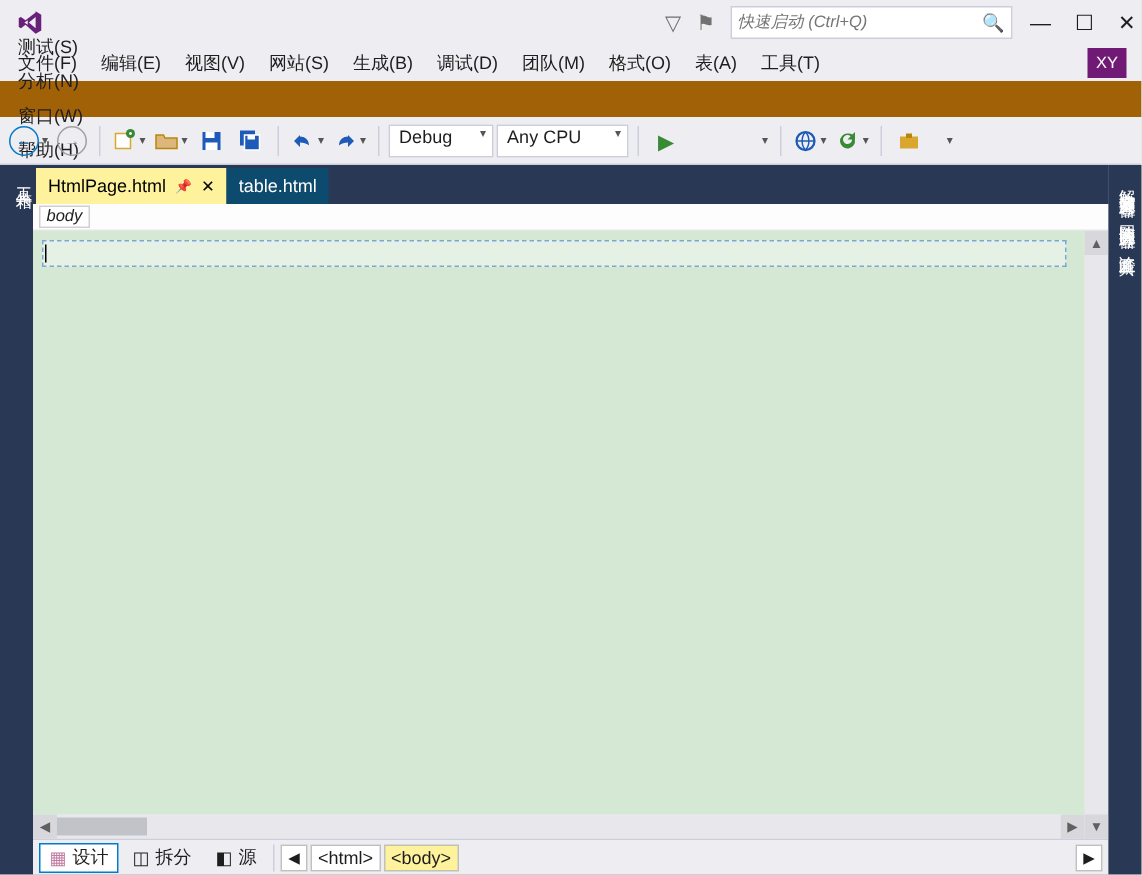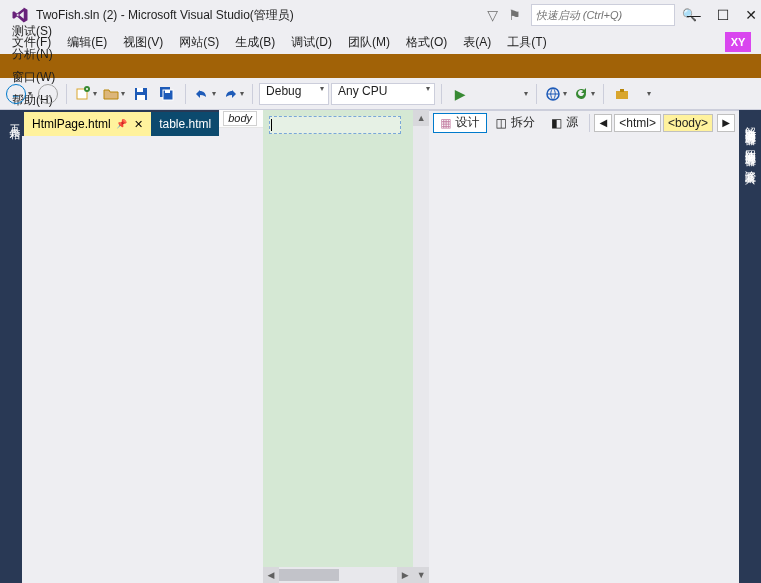--- a/index.html
+++ b/index.html
@@ -6,51 +6,51 @@
   body { font-family: "Microsoft YaHei", "Segoe UI", sans-serif; font-size: 12px; background: #eeeef2; width: 761px; height: 583px; overflow: hidden; color: #1e1e1e; }
   
   
   .titlebar { height: 30px; background: #eeeef2; display: flex; align-items: center; padding: 0 4px; }
   .vs-logo { width: 20px; height: 18px; margin: 0 6px; display:flex; align-items:center; justify-content:center; }
   .vs-logo svg { width:18px; height:18px; }
   .title-text { font-size: 12px; color: #1e1e1e; flex-shrink:0; white-space:nowrap; }
   .title-gap { flex:1; }
   .title-icons { display:flex; align-items:center; gap:10px; margin-right:10px; }
   .title-icon { color:#717171; font-size:14px; cursor:pointer; }
-  .quicklaunch { display:flex; align-items:center; border:1px solid #cccedb; background:#fff; height:22px; width:144px; padding:0 4px; }
+  .quicklaunch { display:flex; align-items:center; border:1px solid #cccedb; background:#fff; height:22px; width:188px; padding:0 4px; }
   .quicklaunch input { border:none; outline:none; font-size:11px; flex:1; font-style:italic; color:#999; background:transparent; }
   .quicklaunch .search-icon { color:#555; font-size:12px; padding-left:4px;}
   .window-controls { display:flex; align-items:center; margin-left:12px; gap:16px; }
   .window-controls span { font-size:14px; color:#1e1e1e; cursor:pointer; font-family:"Segoe UI Symbol",sans-serif; line-height:1;}
   
   
   .menubar { height: 24px; background:#eeeef2; display:flex; align-items:center; padding:0 4px; }
   .menubar .mrow { display:flex; flex-wrap:wrap; }
   .menu-item { padding: 3px 8px; font-size:12px; color:#1e1e1e; cursor:pointer; white-space:nowrap;}
-  .user-badge { margin-left:auto; background:#d946ef; color:#fff; width:26px; height:20px; display:flex; align-items:center; justify-content:center; font-size:11px; font-weight:bold; margin-right:6px; }
+  .user-badge { margin-left:auto; background:#701a75; color:#fff; width:26px; height:20px; display:flex; align-items:center; justify-content:center; font-size:11px; font-weight:normal; margin-right:6px; }
   .menubar2 { height: 24px; background:#a16207; display:flex; align-items:center; padding:0 4px; }
   
   
   .toolbar { height: 32px; background:#eeeef2; display:flex; align-items:center; padding:0 4px; border-bottom:1px solid #cccedb; gap:2px; }
   .tbtn { display:inline-flex; align-items:center; justify-content:center; height:24px; min-width:24px; padding:0 2px; cursor:pointer; }
   .tsep { width:1px; height:20px; background:#cccedb; margin:0 4px; }
   .tdrop { font-size:8px; color:#555; margin-left:2px; }
   .nav-circle { width:20px; height:20px; border-radius:50%; border:1px solid #007acc; display:flex; align-items:center; justify-content:center; color:#007acc; font-size:11px; }
   .nav-circle.disabled { border-color:#a0a0a0; color:#a0a0a0; }
   .combo { border:1px solid #cccedb; background:#fff; height:22px; display:flex; align-items:flex-start; padding:0 4px 0 6px; font-size:12px; }
   .combo .cd { margin-left:auto; font-size:8px; color:#555; padding-left:8px;}
   .play { color:#388a34; font-size:14px; }
   
   
   .workspace { display:flex; height: calc(583px - 30px - 24px - 24px - 32px); background:#293955; }
   .left-rail { width:22px; background:#293955; color:#fff; writing-mode:vertical-rl; text-orientation:upright; font-size:11px; padding-top:6px; text-align:left; letter-spacing:2px;}
   .right-rail { width:22px; background:#293955; color:#fff; display:flex; flex-direction:column; align-items:center; padding-top:4px; gap:6px;}
   .right-rail .rtab { writing-mode:vertical-rl; text-orientation:upright; font-size:11px; letter-spacing:1px; padding:4px 0; cursor:pointer;}
   
-  .editor-area { flex:1; display:flex; flex-direction:row; background:#eeeef2; }
+  .editor-area { flex:1; display:flex; flex-direction:column; background:#eeeef2; }
   
   
   .doctabs { height:26px; background:#293955; display:flex; align-items:flex-end; padding-left:2px; }
   .doctab { height:24px; display:flex; align-items:center; padding:0 8px; font-size:12px; cursor:pointer; gap:6px; }
   .doctab.active { background:#fff29d; color:#000; }
   .doctab.inactive { background:#0c4a6e; color:#fff; }
   .doctab .pin { font-size:10px; }
   .doctab .close { font-size:11px; }
   
   
@@ -83,21 +83,20 @@
 </style>
 </head>
 <body>
 
 <div class="titlebar">
   <div class="vs-logo">
     <svg viewBox="0 0 24 24">
         <path fill="#68217a" d="M17 2l5 3v14l-5 3-9-8-4 3-2-1V8l2-1 4 3 9-7zM7 12l3 2V10l-3 2zm10 5V7l-6 5 6 5z"></path>
       </svg>
   </div>
-  <span class="title-text">TwoFish.sln (2) - Microsoft Visual Studio(管理员)</span>
   <div class="title-gap"></div>
   <div class="title-icons">
     <span class="title-icon">▽</span>
     <span class="title-icon">⚑</span>
   </div>
   <div class="quicklaunch">
     <input placeholder="快速启动 (Ctrl+Q)" style="">
     <span class="search-icon">🔍</span>
   </div>
   <div class="window-controls">
@@ -193,21 +192,21 @@
           <path d="M10 4l4 4-4 4V9c-4 0-6 2-6 2 0-4 3-6 6-6V4z" fill="#1e5bb8"></path>
         </svg>
       </span>
       <span class="tdrop">▾</span>
     </div>
   <div class="tsep"></div>
   <div class="combo" style="width:70px">
       <span>Debug</span>
       <span class="cd">▾</span>
     </div>
-  <div class="combo" style="width:104px">
+  <div class="combo" style="width:88px">
       <span>Any CPU</span>
       <span class="cd">▾</span>
     </div>
   <div class="tsep"></div>
   <div class="tbtn">
       <span class="play">▶</span>
     </div>
   <div class="tbtn" style="width:56px">
       <span class="tdrop" style="margin-left:auto">▾</span>
     </div>

